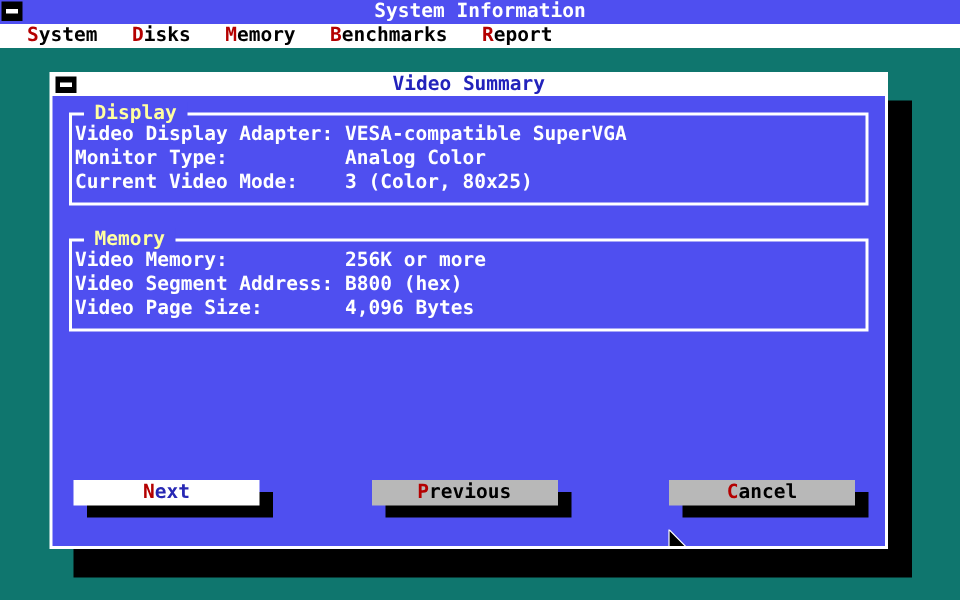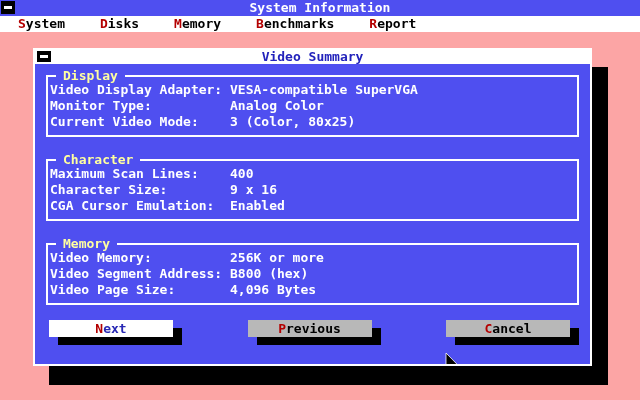--- a/index.html
+++ b/index.html
@@ -4,41 +4,41 @@
 <style>
   * { margin: 0; padding: 0; box-sizing: border-box; }
   html, body { width: 640px; height: 400px; }
   body {
     font-family: "DejaVu Sans Mono", monospace;
     font-weight: bold;
     font-size: 13px;
     background: #4d4d4d;
     overflow: hidden;
   }
-  .screen { position: relative; width: 640px; height: 400px; background: #fca5a5; }
+  .screen { position: relative; width: 640px; height: 400px; background: #0f766e; }
 
   
   .app-titlebar {
     position: absolute; left: 0; top: 0; width: 640px; height: 16px;
     background: #4f4ff0; color: #ffffff;
     display: flex; align-items: center; justify-content: center;
     line-height: 16px;
   }
   .sysbtn {
     position: absolute; left: 1px; top: 1px;
     width: 14px; height: 13px; background: #000;
     display: flex; align-items: center; justify-content: center;
   }
   .sysbtn .dash { width: 8px; height: 3px; background: #fff; }
 
   
   .menubar {
     position: absolute; left: 0; top: 16px; width: 640px; height: 16px;
     background: #ffffff; color: #000;
-    display: flex; align-items: center; gap: 35px;
+    display: flex; align-items: center; gap: 23px;
     padding-left: 18px; line-height: 16px;
   }
   .menu-item { cursor: default; white-space: pre; }
   .accel { color: #b40000; }
 
   
   .dialog {
     position: absolute; left: 33px; top: 48px; width: 559px; height: 318px;
     background: #ffffff; padding: 2px;
     box-shadow: 16px 19px 0 #000000;
@@ -119,26 +119,20 @@
     </div>
     <div class="dlg-body">
       <div id="groups">
           <div class="group">
             <div class="group-title">Display</div>
             <div class="row"><span class="lbl">Video Display Adapter:</span><span class="val">VESA-compatible SuperVGA</span></div>
             <div class="row"><span class="lbl">Monitor Type:</span><span class="val">Analog Color</span></div>
             <div class="row"><span class="lbl">Current Video Mode:</span><span class="val">3 (Color, 80x25)</span></div>
           </div>
           <div class="group">
-            <div class="group-title">Character</div>
-            <div class="row"><span class="lbl">Maximum Scan Lines:</span><span class="val">400</span></div>
-            <div class="row"><span class="lbl">Character Size:</span><span class="val">9 x 16</span></div>
-            <div class="row"><span class="lbl">CGA Cursor Emulation:</span><span class="val">Enabled</span></div>
-          </div>
-          <div class="group">
             <div class="group-title">Memory</div>
             <div class="row"><span class="lbl">Video Memory:</span><span class="val">256K or more</span></div>
             <div class="row"><span class="lbl">Video Segment Address:</span><span class="val">B800 (hex)</span></div>
             <div class="row"><span class="lbl">Video Page Size:</span><span class="val">4,096 Bytes</span></div>
           </div>
         </div>
       <div class="btnrow">
           <div class="btn primary"><span class="accel">N</span><span>ext</span></div>
           <div class="btn"><span class="accel">P</span><span>revious</span></div>
           <div class="btn"><span class="accel">C</span><span>ancel</span></div>

